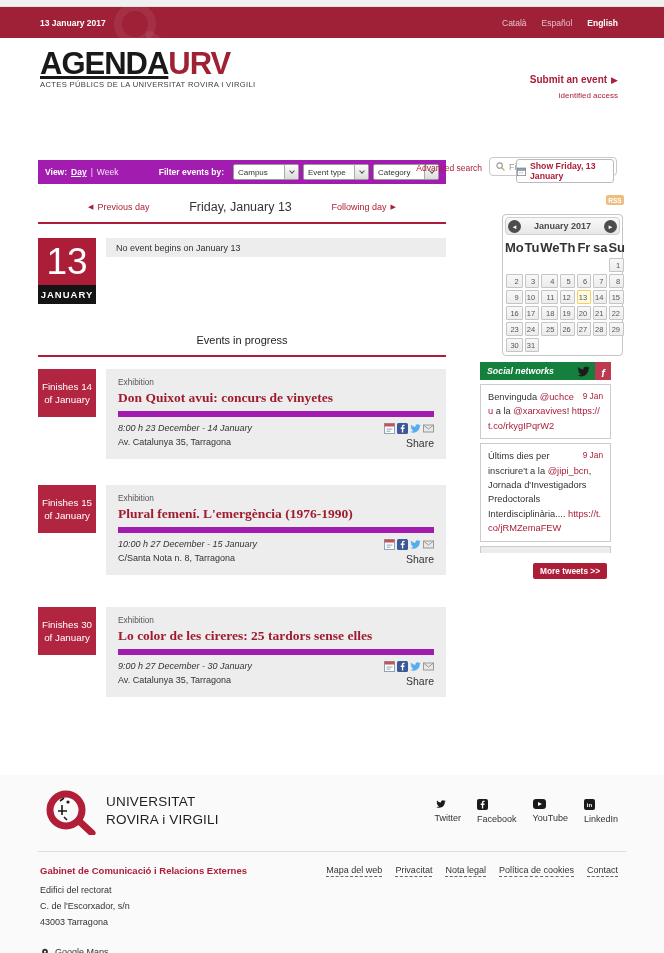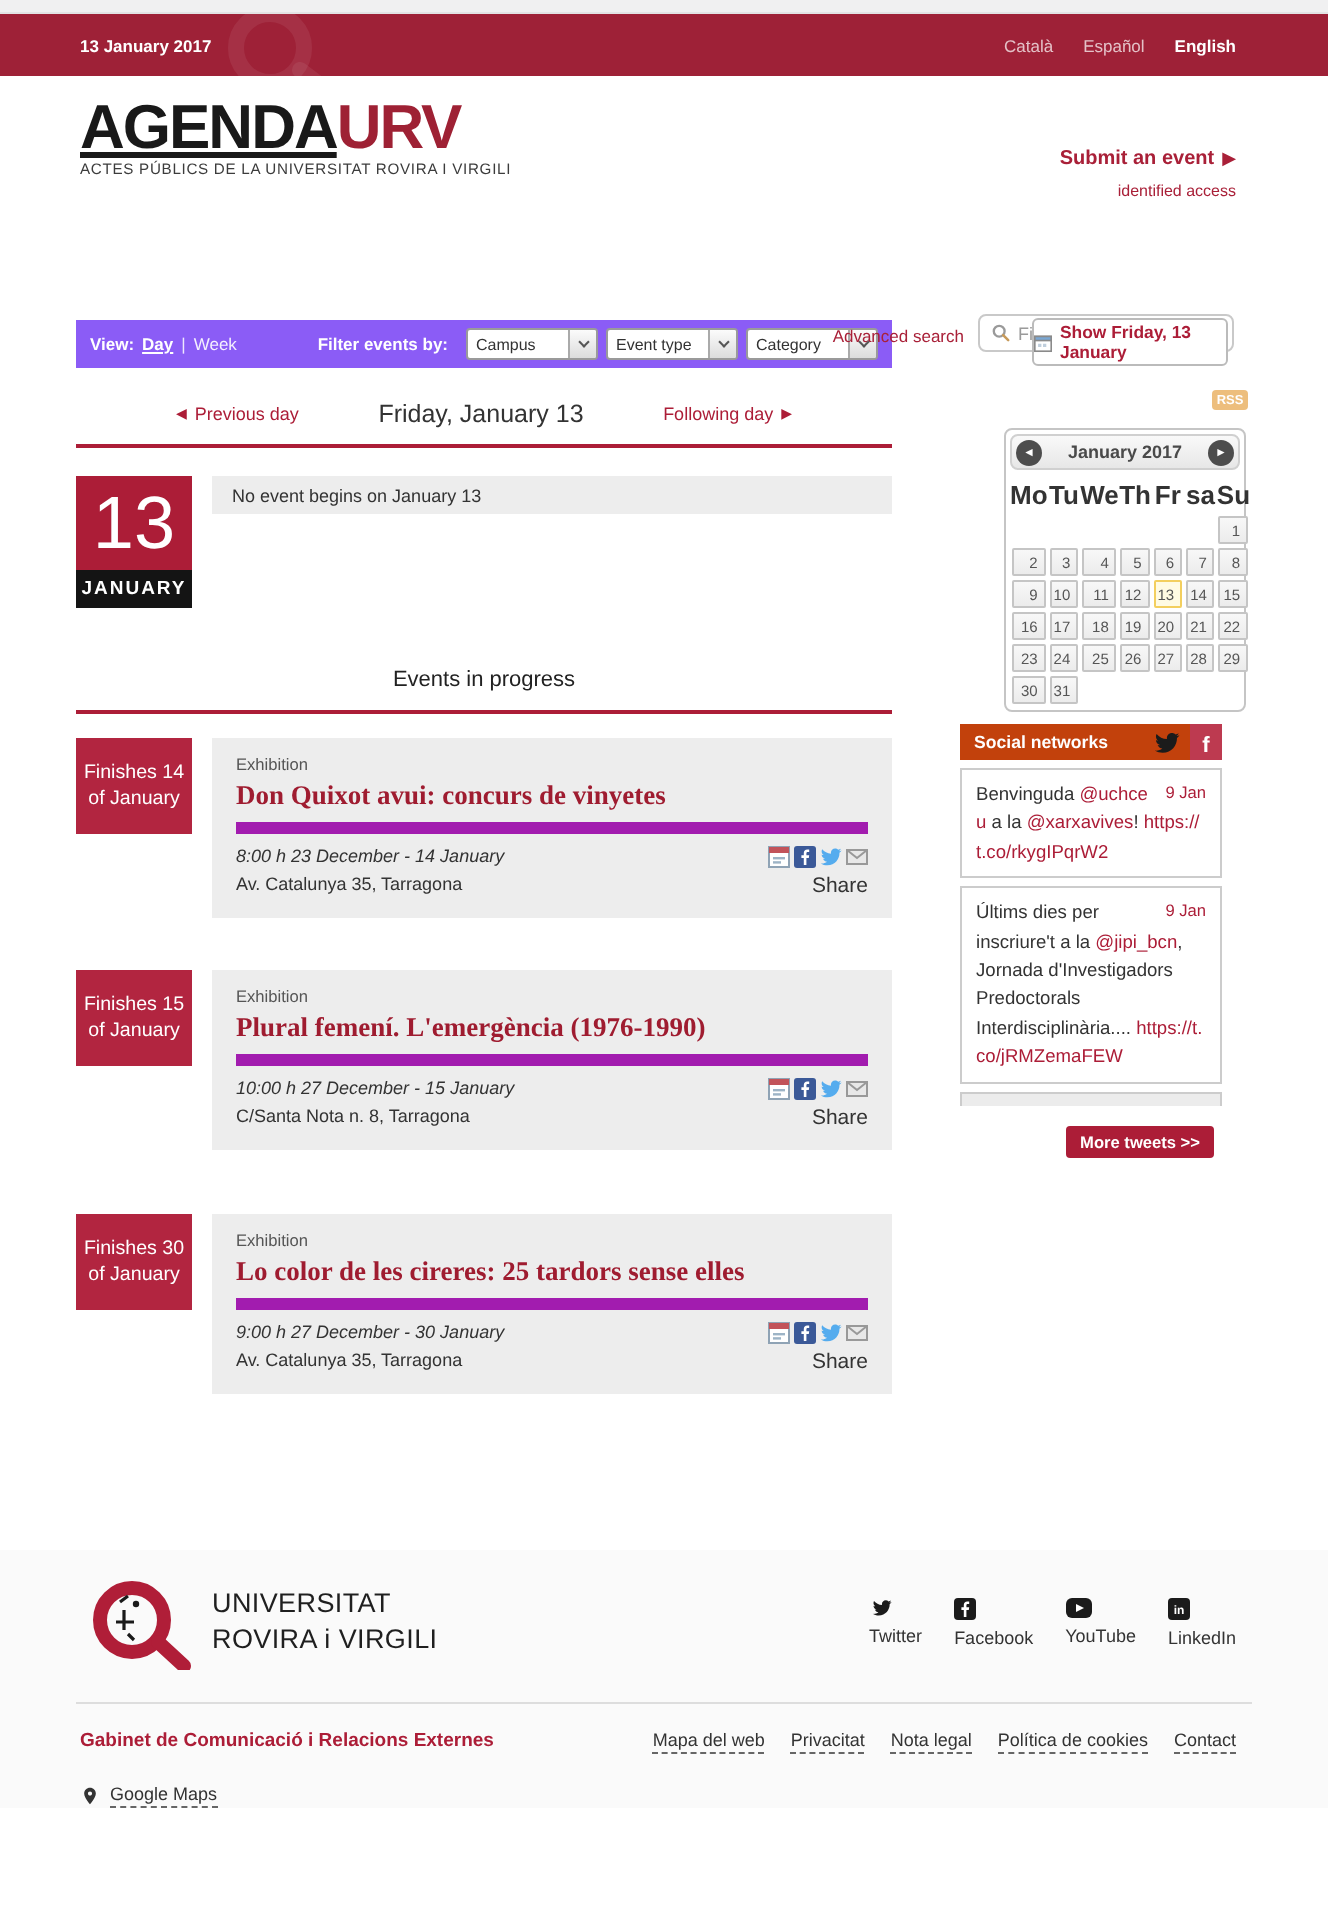--- a/index.html
+++ b/index.html
@@ -30,21 +30,21 @@
   .submit-link { color:#a92038; font-size:10px; font-weight:bold; cursor:pointer; }
   .submit-arrow { color:#a92038; font-size:9px; margin-left:4px; }
   .identified { color:#a92038; font-size:8px; margin-top:4px; cursor:pointer; }
   .advanced-search { position:absolute; right:182px; top:125px; color:#a92038; font-size:8.5px; cursor:pointer; }
   .search-box { position:absolute; right:47px; top:119px; width:128px; height:19px;
                 border:1px solid #c9c9c9; border-radius:4px; background:#fff;
                 display:flex; align-items:center; padding:0 6px; gap:4px; }
   .search-placeholder { color:#9a9a9a; font-size:9px; }
 
   
-  .filterbar { margin-left:38px; width:408px; height:24px; background:#8b5cf6;
+  .filterbar { margin-left:38px; width:408px; height:24px; background:#a21caf;
                display:flex; align-items:center; padding:0 7px; color:#fff; font-size:8.5px; }
   .view-label, .filter-label { font-weight:bold; }
   .view-day { font-weight:bold; text-decoration:underline; margin-left:4px; cursor:pointer; }
   .view-sep { margin:0 4px; color:rgba(255,255,255,.85); }
   .view-week { color:rgba(255,255,255,.9); cursor:pointer; }
   .filter-label { margin-left:auto; margin-right:5px; }
   .fselect { width:66px; height:16px; background:#fff; border:1px solid #9a9a9a; border-radius:2px;
              display:flex; align-items:center; margin-left:4px; cursor:pointer; overflow:hidden; }
   .fselect-label { flex:1; font-size:8px; color:#333; padding-left:4px; }
   .fselect-arrow { width:14px; height:100%; background:linear-gradient(#fbfbfb,#dcdcdc);
@@ -112,21 +112,21 @@
   .cal-prev { left:2px; } .cal-next { right:2px; }
   .calendar table { width:100%; border-collapse:collapse; margin-top:2px; }
   .calendar th { font-size:13px; font-weight:bold; color:#333; padding:3px 0 2px; }
   .calendar td { padding:1px; width:14.28%; }
   .cal-day { display:block; text-align:right; padding:1.5px 3px 1.5px 1px; font-size:7.5px; color:#555;
              background:linear-gradient(#f8f8f8,#ececec); border:1px solid #c5c5c5; border-radius:1px; cursor:pointer; }
   .cal-day.sel { background:#fffbe3; border-color:#f3cf5f; }
 
   
   .social { position:absolute; left:480px; top:362px; width:131px; }
-  .social-head { height:18px; background:#c2410c; display:flex; align-items:center; padding-left:7px; }
+  .social-head { height:18px; background:#15803d; display:flex; align-items:center; padding-left:7px;font-style:italic; }
   .social-title { color:#fff; font-size:8.8px; font-weight:bold; flex:1; }
   .social-tw { margin-right:4px; display:flex; cursor:pointer; }
   .fb-chip { width:16px; height:18px; background:#bd3a50; color:#fff; font-weight:bold; font-size:11px;
              display:flex; align-items:flex-end; justify-content:center; line-height:1.2; cursor:pointer; }
   .tweet { border:1px solid #ccc; background:#fff; margin-top:4px; padding:5px 7px;
            font-size:9.3px; line-height:1.55; color:#333; }
   .tweet-date { float:right; color:#ac1d37; font-size:8.3px; margin-left:4px; }
   .tweet-link { color:#ac1d37; cursor:pointer; word-break:break-all; }
   .tweet-partial { height:7px; border:1px solid #ccc; border-bottom:none; background:#ececec; margin-top:4px; }
   .more-row { margin-top:10px; display:flex; justify-content:flex-end; padding-right:4px; }
@@ -565,20 +565,25 @@
               <text x="5.5" y="8" font-size="6" fill="#fff" text-anchor="middle" font-family="sans-serif" font-weight="bold">in</text>
             </svg>
           <span>LinkedIn</span>
         </span>
       </div>
     </div>
     <div class="fdivider"></div>
     <div class="footer-cols">
       <div class="fleft">
         <div class="dept">Gabinet de Comunicació i Relacions Externes</div>
+        <div class="addr-block">
+          <div class="addr-line">Edifici del rectorat</div>
+          <div class="addr-line">C. de l'Escorxador, s/n</div>
+          <div class="addr-line">43003 Tarragona</div>
+        </div>
         <div class="contact-link">
           <svg width="10" height="12" viewBox="0 0 24 24">
               <path d="M12 2C8.1 2 5 5.1 5 9c0 5.2 7 13 7 13s7-7.8 7-13c0-3.9-3.1-7-7-7zm0 9.5c-1.4 0-2.5-1.1-2.5-2.5S10.6 6.5 12 6.5s2.5 1.1 2.5 2.5-1.1 2.5-2.5 2.5z" fill="#333"></path>
             </svg>
           <span class="dashed">Google Maps</span>
         </div>
 
       </div>
       <div class="flinks">
         <span class="dashed">Mapa del web</span>

